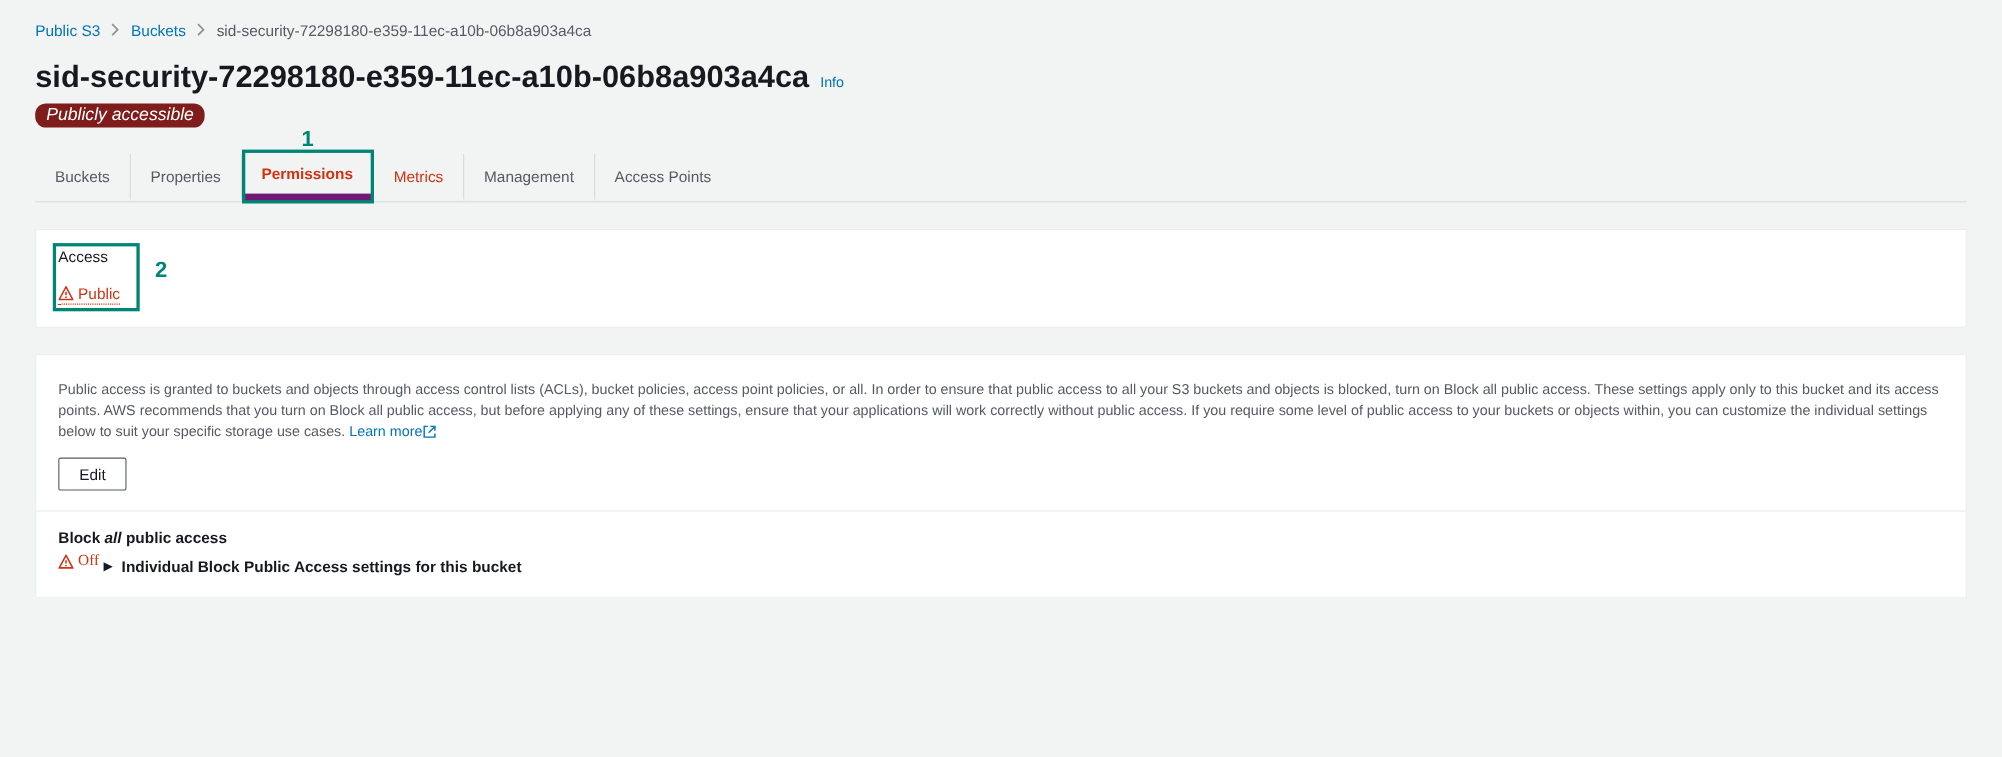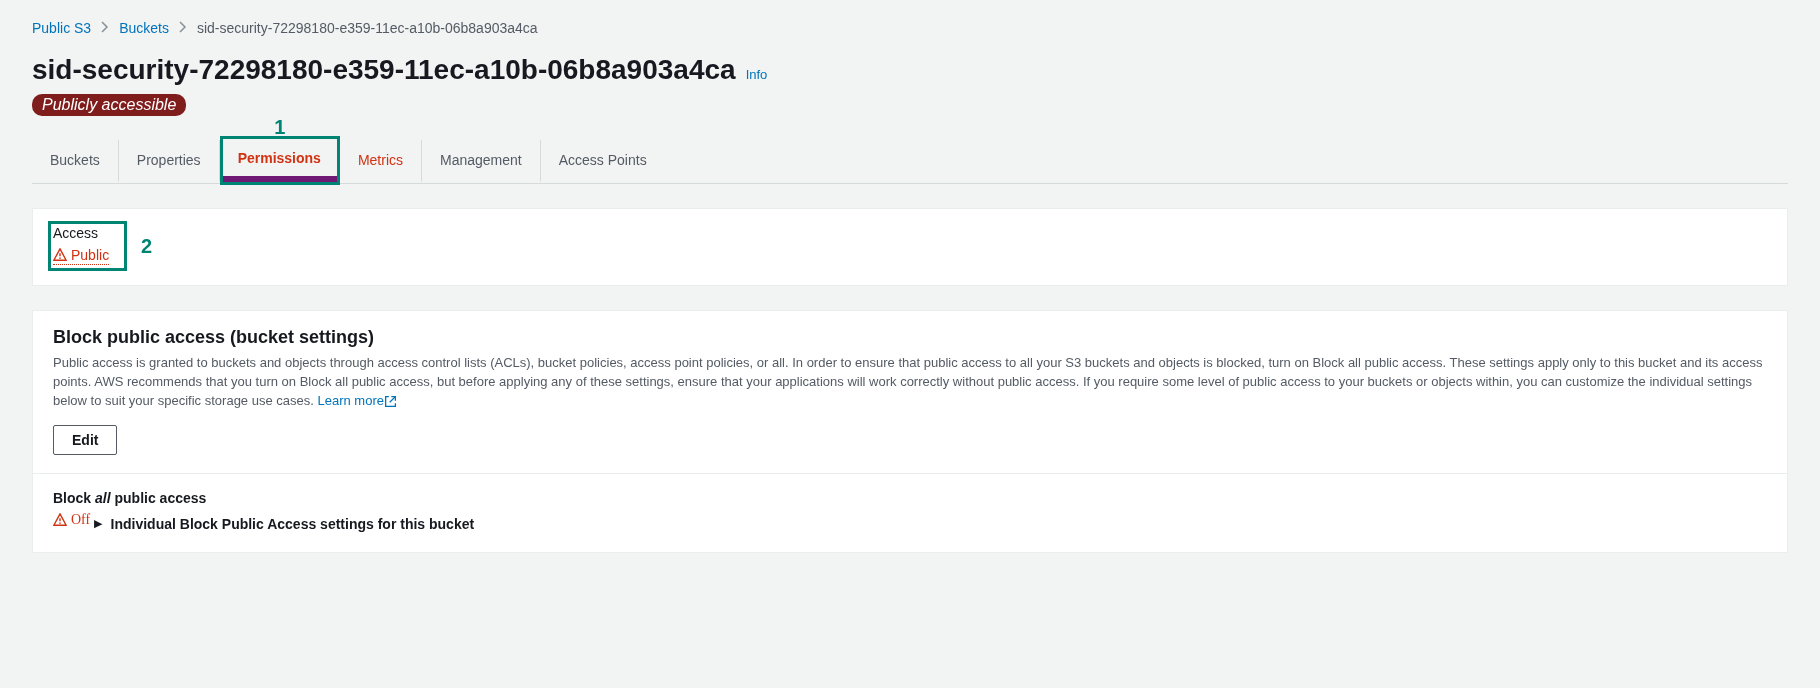--- a/index.html
+++ b/index.html
@@ -75,21 +75,21 @@
       border: 1px solid #eaeded;
       margin-top: 24px;
     }
     .card-header {
       padding: 18px 20px;
       border-bottom: 1px solid #eaeded;
     }
     .card-header h2 { font-size: 18px; font-weight: 700; }
     .card-body { padding: 16px 20px 20px 20px; }
     .access-block { position: relative; display: inline-block; }
-    .access-label { font-size: 14px; color: #16191f; margin-bottom: 6px; }
+    .access-label { font-size: 14px; color: #16191f; margin-bottom: 18px; }
     .access-value {
       color: #d13212;
       font-size: 14px;
       display: inline-flex;
       align-items: center;
       gap: 4px;
       border-bottom: 1.5px dotted #d13212;
       padding-bottom: 1px;
     }
     .warn-icon {
@@ -105,21 +105,21 @@
     }
     .learn-more { color: #0073bb; text-decoration: none; display: inline-flex; align-items: center; gap: 0; }
     .ext-icon { width: 12px; height: 12px; }
     .btn {
       display: inline-block;
       border: 1px solid #545b64;
       background: #fff;
       color: #16191f;
       padding: 6px 18px;
       font-size: 14px;
-      font-weight: 700;
+      font-weight: 400;
       cursor: pointer;
       margin-top: 14px;
       border-radius: 2px;
     }
     .divider { border-top: 1px solid #eaeded; margin: 18px -20px 16px -20px; }
     .bpa-title { font-size: 14px; font-weight: 700; }
     .bpa-title em { font-style: italic; }
     .bpa-status {
       color: #d13212;
       font-size: 14px;
@@ -224,21 +224,20 @@
           <span>Public</span>
         </span>
         <span class="annotation-box annot2"></span>
         <span class="annotation-num annot2-num">2</span>
       </div>
     </div>
   </div>
 
   <div class="card">
     <div class="card-body">
-      <h2 style="font-size:18px;font-weight:700">Block public access (bucket settings)</h2>
       <p class="desc">
         <span>Public access is granted to buckets and objects through access control lists (ACLs), bucket policies, access point policies, or all. In order to ensure that public access to all your S3 buckets and objects is blocked, turn on Block all public access. These settings apply only to this bucket and its access points. AWS recommends that you turn on Block all public access, but before applying any of these settings, ensure that your applications will work correctly without public access. If you require some level of public access to your buckets or objects within, you can customize the individual settings below to suit your specific storage use cases.</span>
         <a href="#" class="learn-more">
           <span>Learn more</span>
           <span class="ext-icon">
             <svg viewBox="0 0 16 16" width="13" height="13">
                 <path d="M6 2 H2 V14 H14 V10" stroke="#0073bb" stroke-width="1.6" fill="none"></path>
                 <path d="M9 2 H14 V7" stroke="#0073bb" stroke-width="1.6" fill="none"></path>
                 <line x1="14" y1="2" x2="7" y2="9" stroke="#0073bb" stroke-width="1.6"></line>
               </svg>

